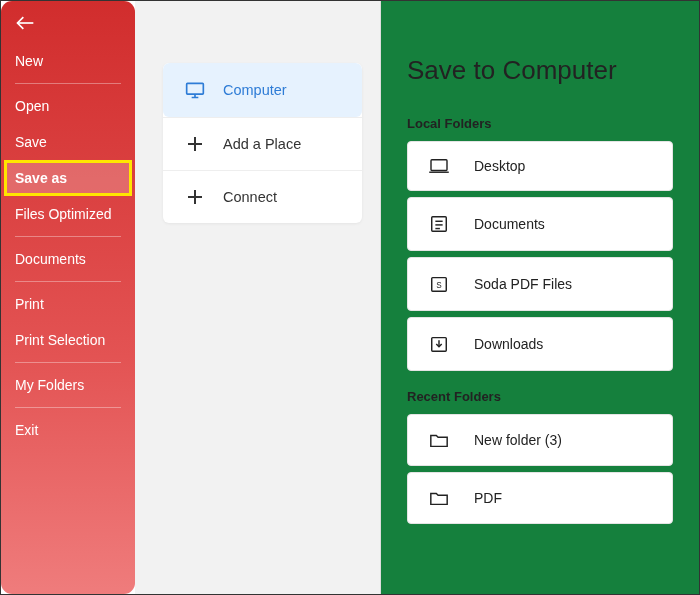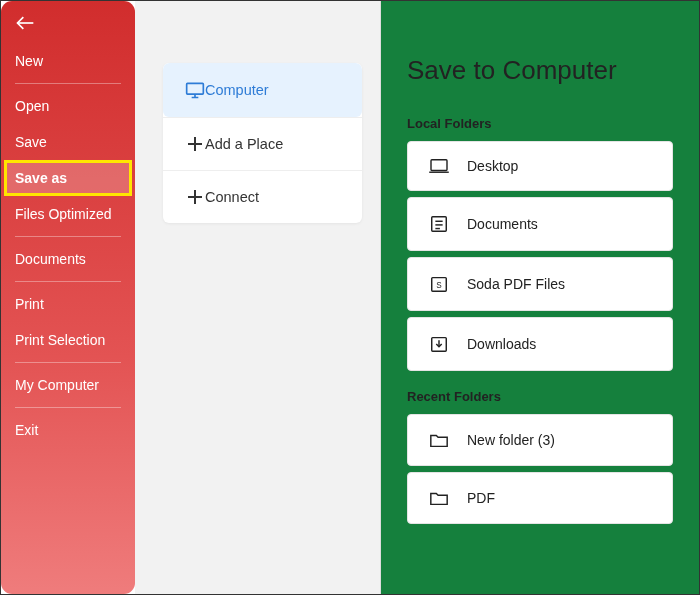--- a/index.html
+++ b/index.html
@@ -60,20 +60,21 @@
     display: flex;
     flex-direction: column;
     background: #fff;
     border-radius: 6px;
     box-shadow: 0 1px 3px rgba(0,0,0,0.06);
     overflow: hidden;
   }
   .loc-item {
     display: flex;
     align-items: center;
+    gap: 18px;
     padding: 18px 22px;
     font-size: 14.5px;
     cursor: pointer;
     color: #333;
   }
   .loc-item + .loc-item { border-top: 1px solid #eee; }
   .loc-item.active {
     background: #e6f2fe;
     color: #2e7cd6;
     border-radius: 6px;
@@ -100,21 +101,21 @@
     font-size: 13px;
     font-weight: 600;
     color: #222;
     margin-bottom: 10px;
     margin-top: 18px;
   }
   .folder-list { display: flex; flex-direction: column; gap: 6px; }
   .folder-item {
     display: flex;
     align-items: center;
-    gap: 17px;
+    gap: 24px;
     padding: 16px 20px;
     border: 1px solid #e4e4e4;
     border-radius: 4px;
     font-size: 14px;
     color: #222;
     cursor: pointer;
     background: #fff;
   }
   .folder-icon { width: 22px; display: flex; justify-content: center; color: #222; }
   .folder-icon svg { stroke: #222; fill: none; }
@@ -137,21 +138,21 @@
       <div class="side-item">Open</div>
       <div class="side-item">Save</div>
       <div class="side-item selected">Save as</div>
       <div class="side-item">Files Optimized</div>
       <hr class="sep">
       <div class="side-item">Documents</div>
       <hr class="sep">
       <div class="side-item">Print</div>
       <div class="side-item">Print Selection</div>
       <hr class="sep">
-      <div class="side-item">My Computer</div>
+      <div class="side-item">My Folders</div>
       <hr class="sep">
       <div class="side-item">Exit</div>
     </div>
   </div>
 
   <div class="midcol">
     <div class="loc-list">
       <div class="loc-item active">
         <span class="loc-icon">
           <svg width="22" height="18" viewBox="0 0 24 20" fill="none" stroke-width="2">

